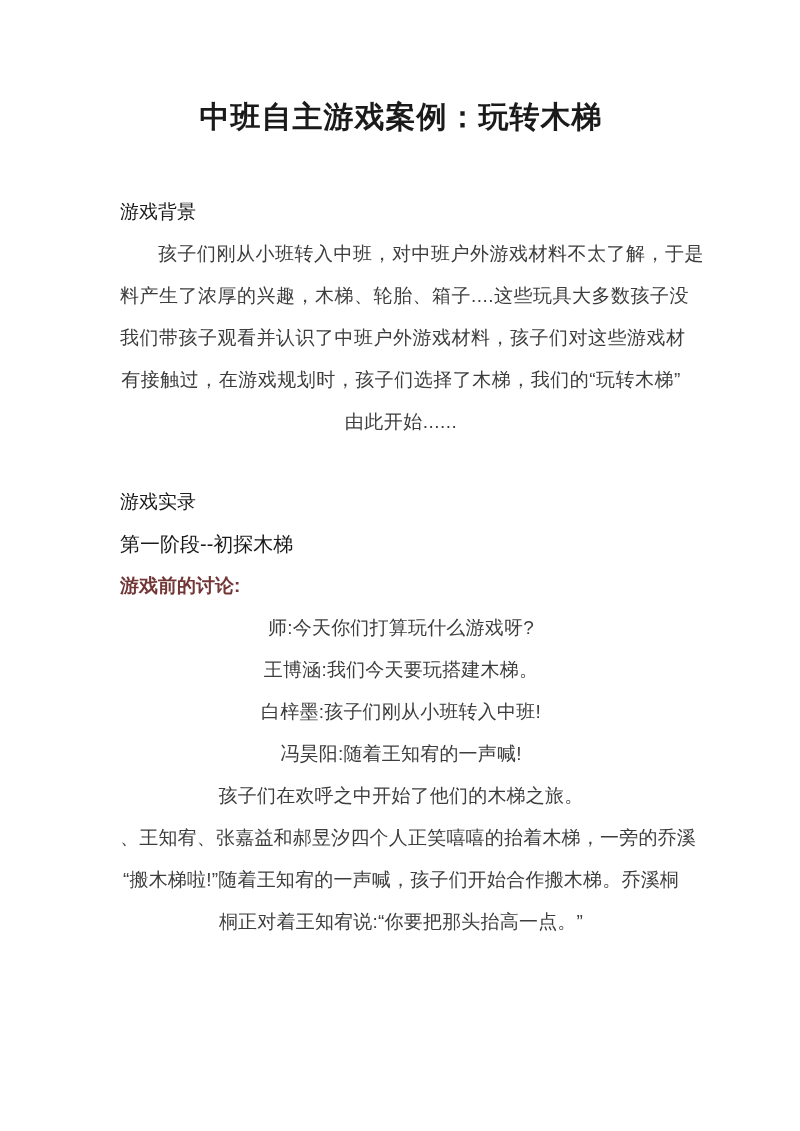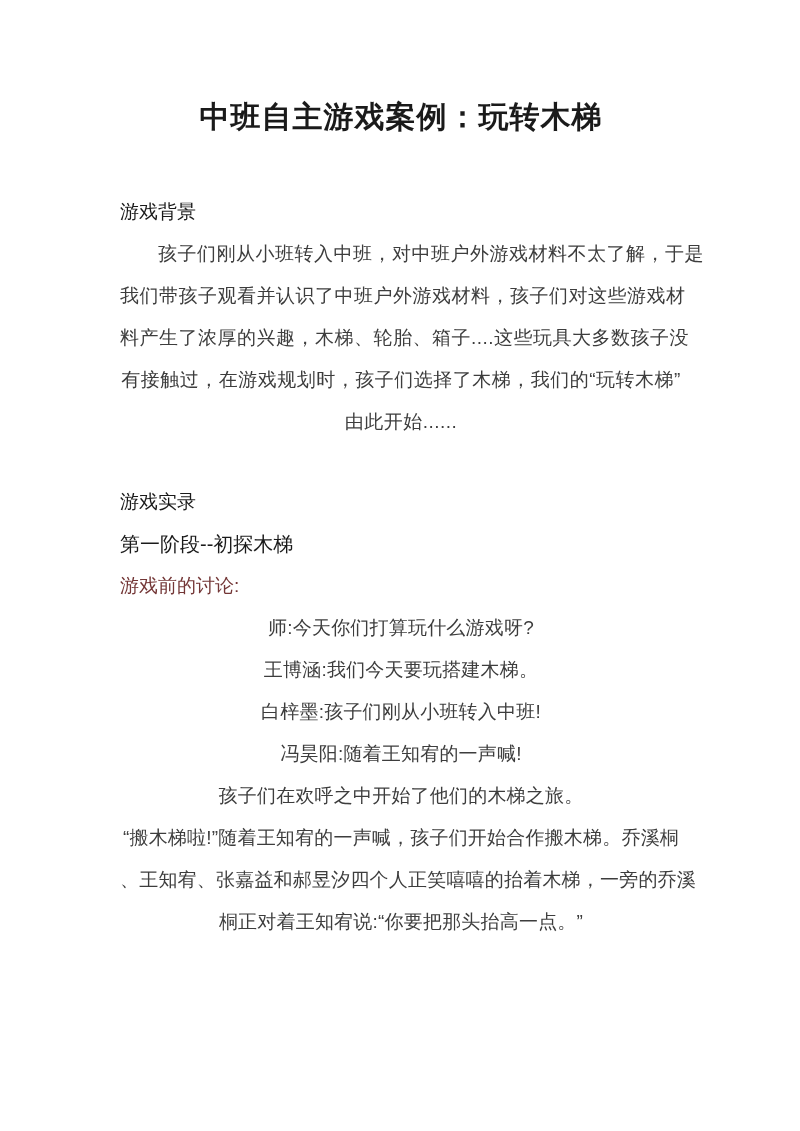--- a/index.html
+++ b/index.html
@@ -67,56 +67,56 @@
     height: 42px;
     line-height: 42px;
     font-size: 20px;
     font-weight: normal;
     color: #1a1a1a;
   }
   .discussion-heading {
     height: 42px;
     line-height: 42px;
     font-size: 19px;
-    font-weight: normal;
+    font-weight: bold;
     color: #733636;
   }
   .dialog .line {
     letter-spacing: 0.2px;
   }
 </style>
 </head>
 <body>
 
 <div class="page">
   <div class="content">
 
     <div class="doc-title">中班自主游戏案例：玩转木梯</div>
 
     <div class="section-heading">游戏背景</div>
 
     <div>
       <div class="line indent-first">孩子们刚从小班转入中班，对中班户外游戏材料不太了解，于是</div>
+      <div class="line">料产生了浓厚的兴趣，木梯、轮胎、箱子....这些玩具大多数孩子没</div>
       <div class="line">我们带孩子观看并认识了中班户外游戏材料，孩子们对这些游戏材</div>
-      <div class="line">料产生了浓厚的兴趣，木梯、轮胎、箱子....这些玩具大多数孩子没</div>
       <div class="line">有接触过，在游戏规划时，孩子们选择了木梯，我们的“玩转木梯”</div>
       <div class="line">由此开始......</div>
     </div>
 
     <div class="record-heading">游戏实录</div>
 
     <div class="stage-heading">第一阶段--初探木梯</div>
 
     <div class="discussion-heading">游戏前的讨论:</div>
 
     <div class="dialog">
       <div class="line">师:今天你们打算玩什么游戏呀?</div>
       <div class="line">王博涵:我们今天要玩搭建木梯。</div>
       <div class="line">白梓墨:孩子们刚从小班转入中班!</div>
       <div class="line">冯昊阳:随着王知宥的一声喊!</div>
       <div class="line">孩子们在欢呼之中开始了他们的木梯之旅。</div>
+      <div class="line">、王知宥、张嘉益和郝昱汐四个人正笑嘻嘻的抬着木梯，一旁的乔溪</div>
       <div class="line">“搬木梯啦!”随着王知宥的一声喊，孩子们开始合作搬木梯。乔溪桐</div>
-      <div class="line">、王知宥、张嘉益和郝昱汐四个人正笑嘻嘻的抬着木梯，一旁的乔溪</div>
       <div class="line">桐正对着王知宥说:“你要把那头抬高一点。”</div>
     </div>
 
   </div>
 </div>
 
 </body></html>

